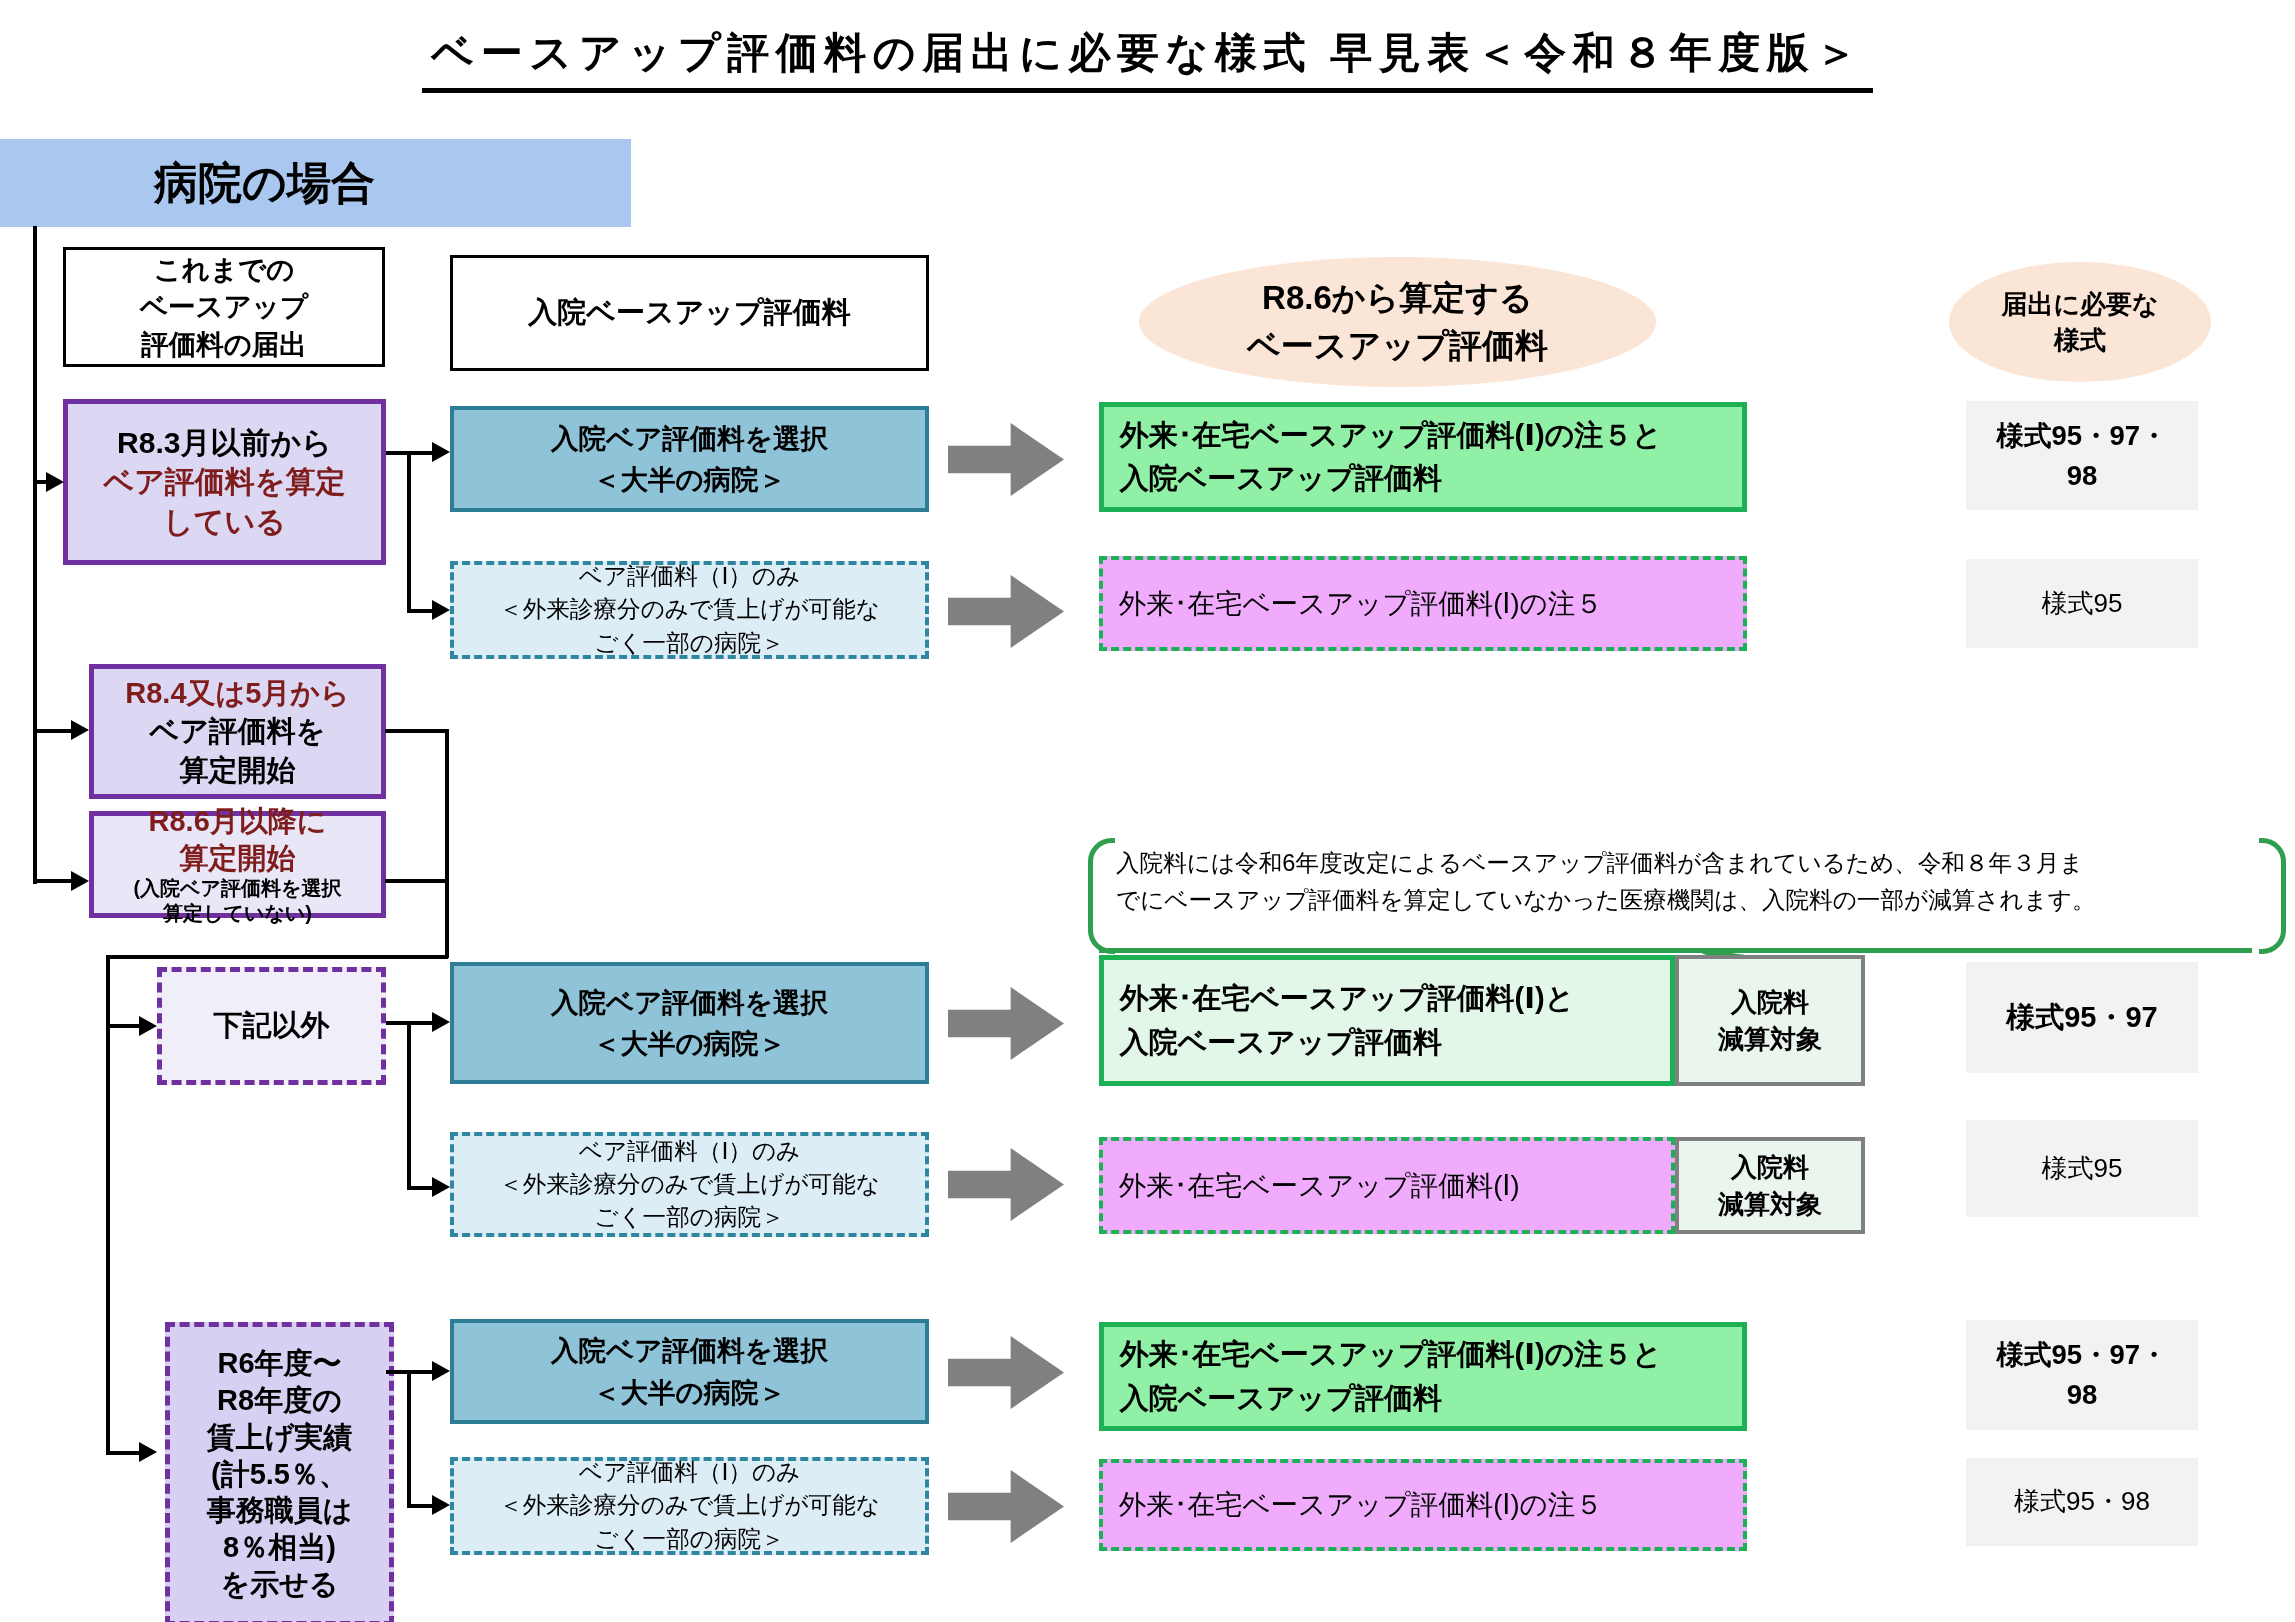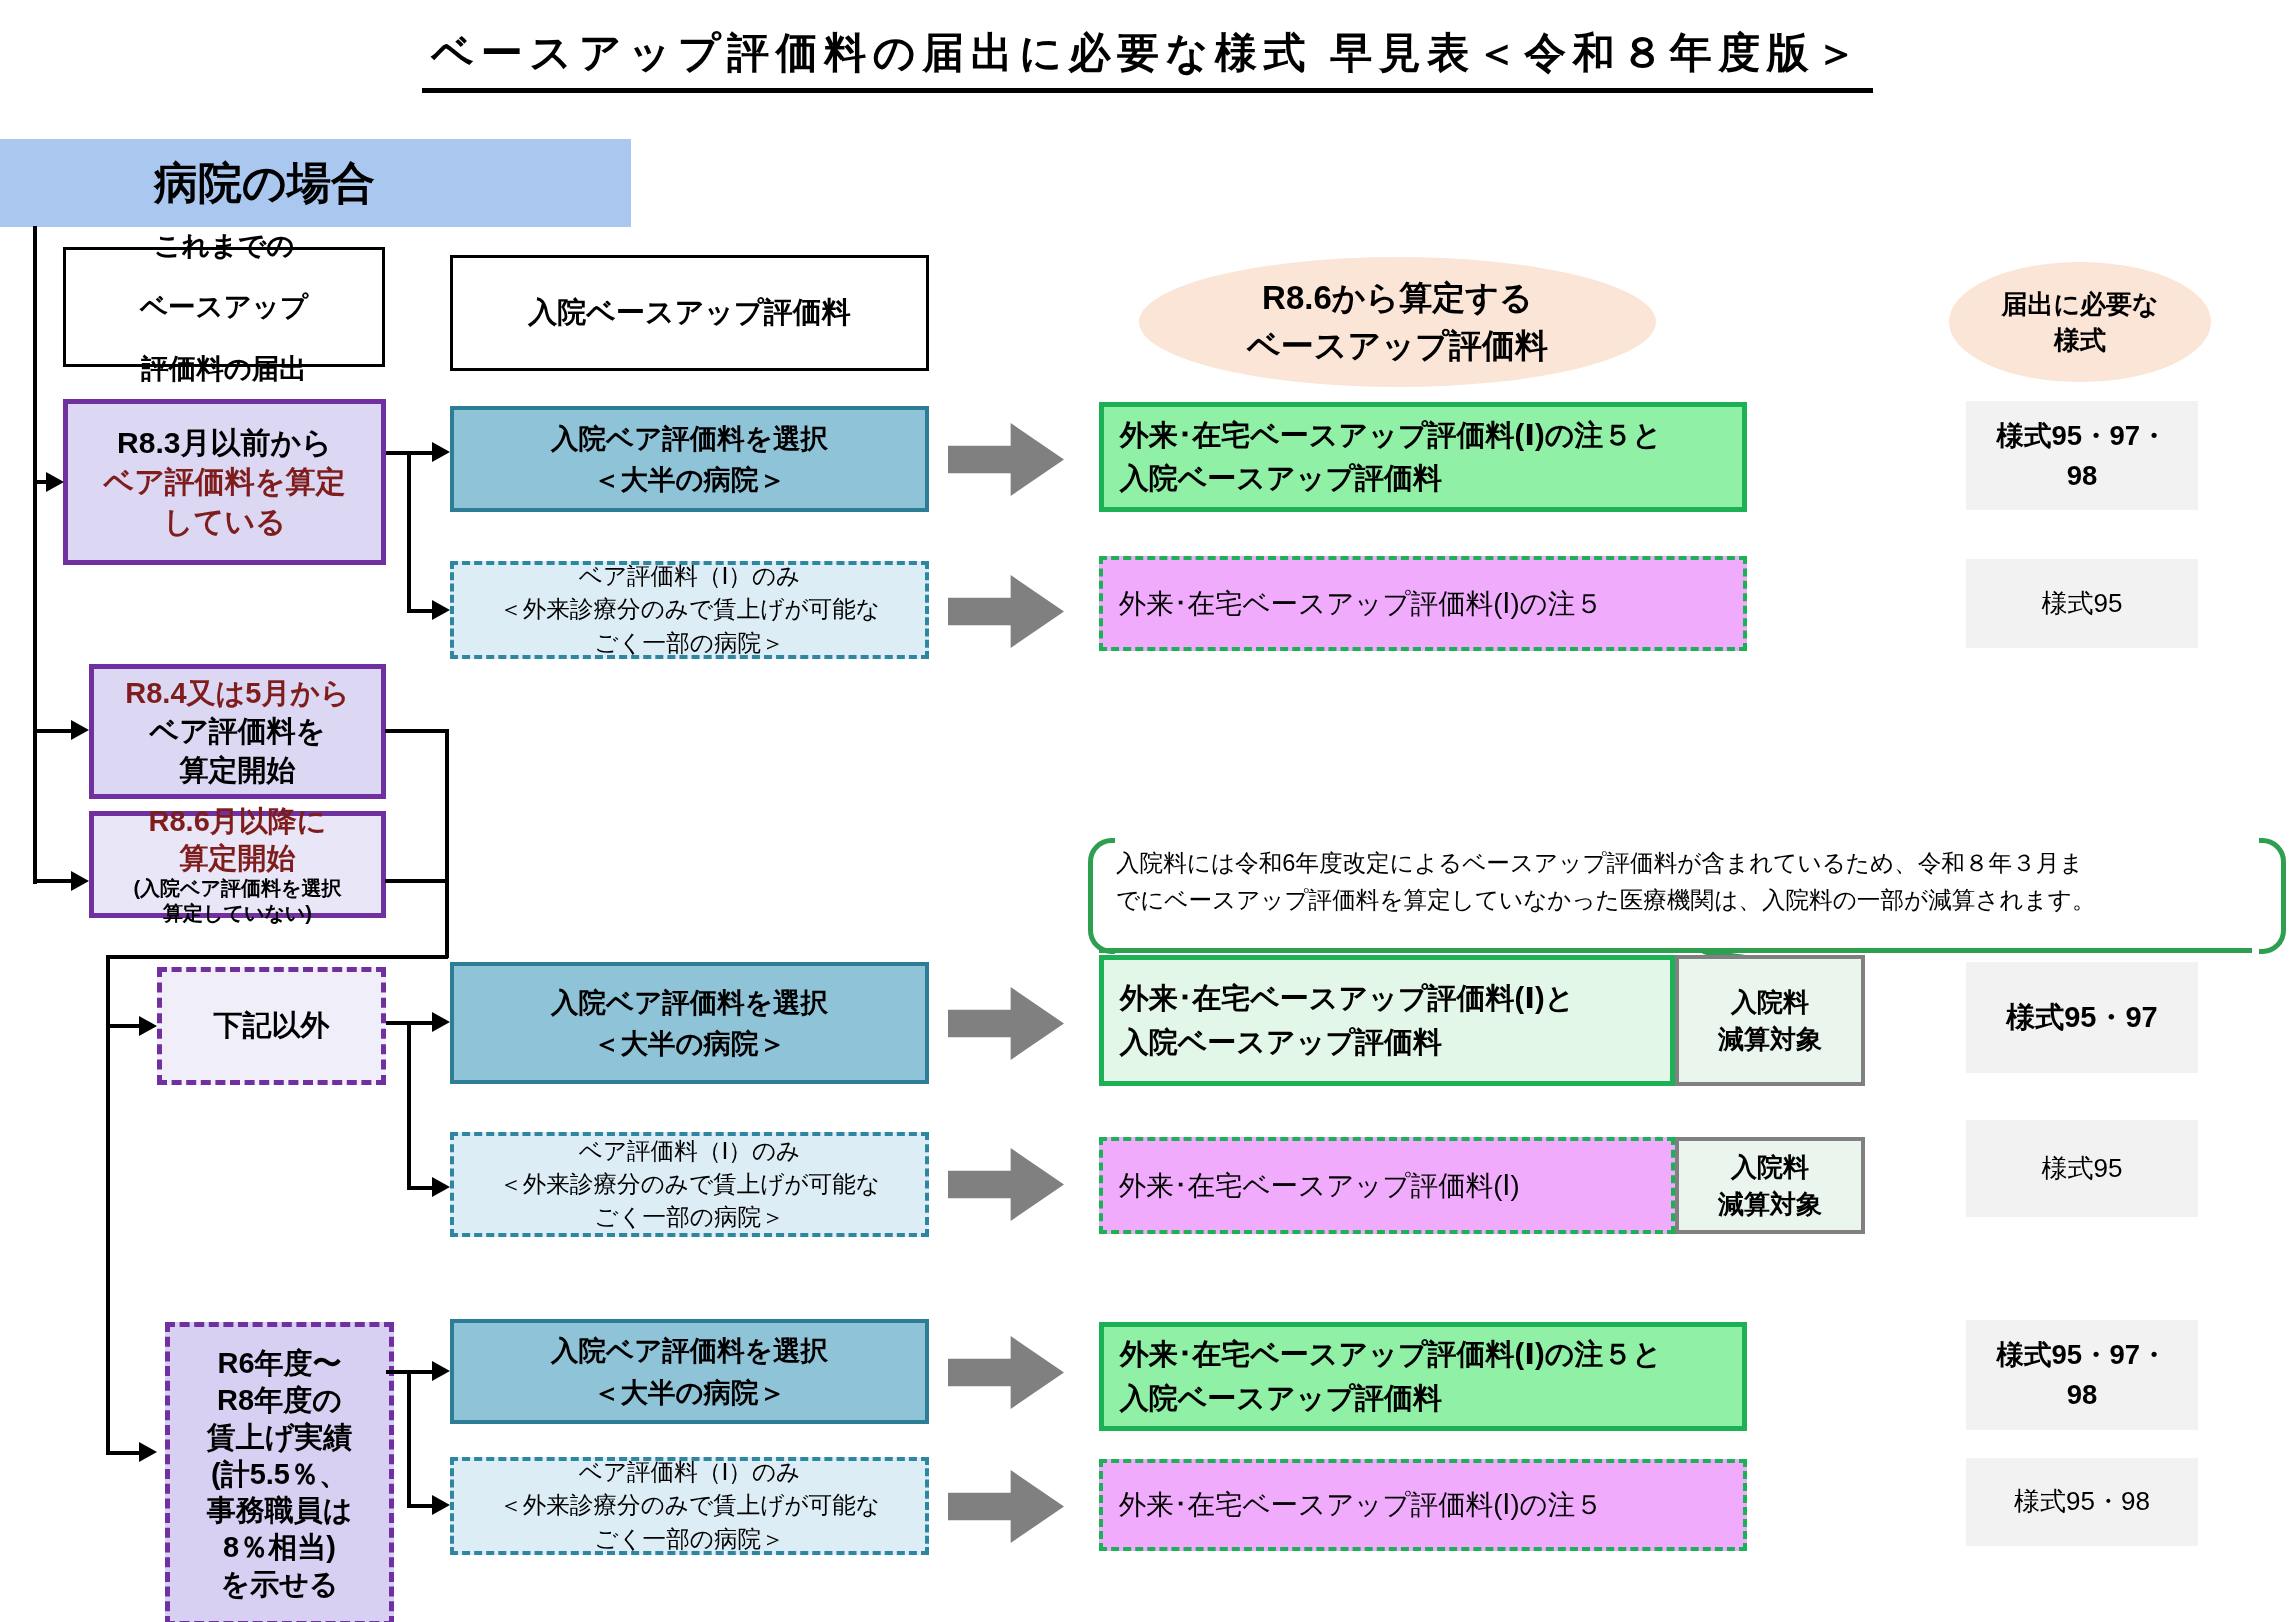--- a/index.html
+++ b/index.html
@@ -58,21 +58,21 @@
 <body>
 
 <div class="title-wrap">
   <span>ベースアップ評価料の届出に必要な様式 早見表＜令和８年度版＞</span>
 </div>
 
 <div class="banner">
   <span>病院の場合</span>
 </div>
 
-<div class="box hdr" style="left:63px;top:247px;width:322px;height:120px;font-size:27.5px;line-height:1.35;gap:24px;">
+<div class="box hdr" style="left:63px;top:247px;width:322px;height:120px;font-size:27.5px;line-height:1.35;">
   <span>これまでの</span>
   <span>ベースアップ</span>
   <span>評価料の届出</span>
 </div>
 
 <div class="box hdr" style="left:450px;top:255px;width:479px;height:116px;font-size:29px;">
   <span>入院ベースアップ評価料</span>
 </div>
 
 <div class="box ellipse" style="left:1139px;top:257px;width:517px;height:130px;font-size:33px;line-height:1.45;">

